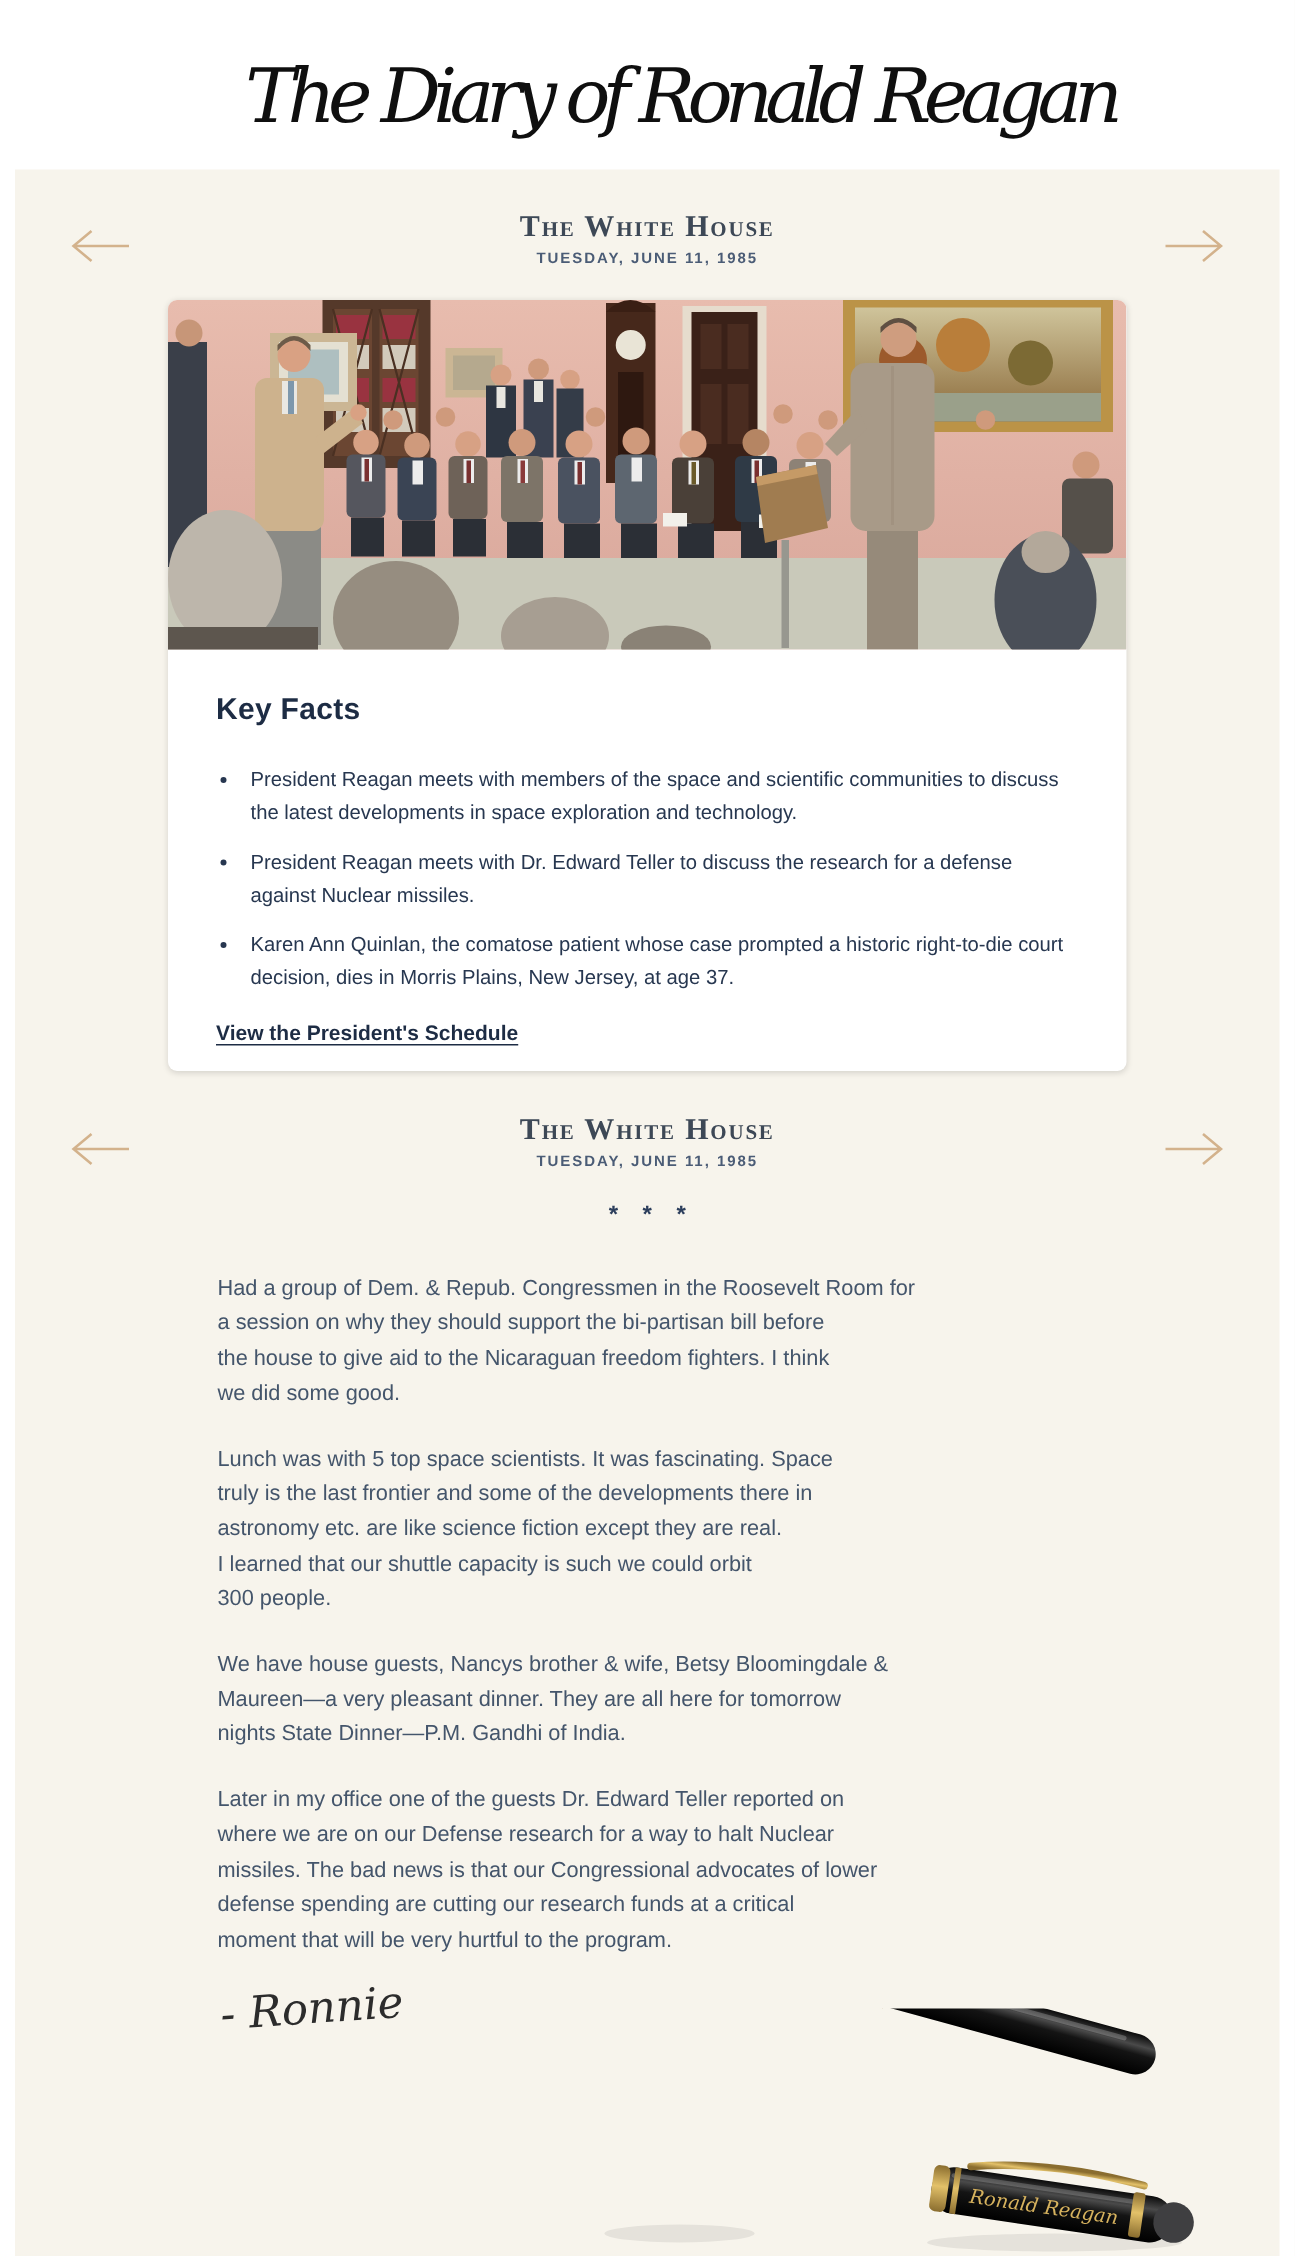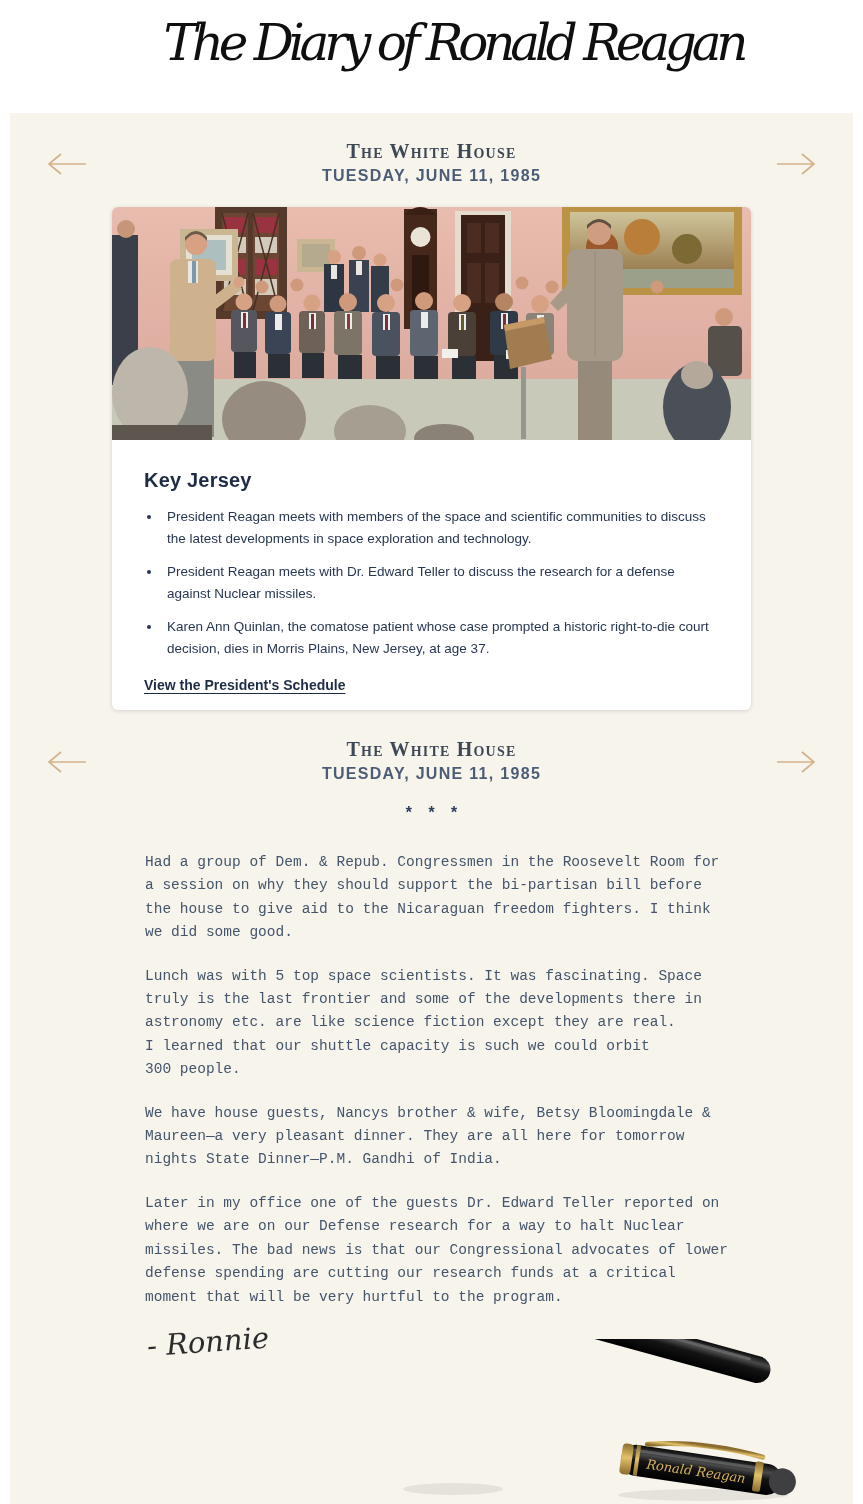--- a/index.html
+++ b/index.html
@@ -1,47 +1,47 @@
 <!DOCTYPE html>
 <html><head>
 <meta charset="utf-8">
 <style>
   html,body{margin:0;padding:0;background:#ffffff;}
   .page{position:relative;width:863px;height:1504px;margin:0 auto;background:#ffffff;
         font-family:"Liberation Sans",sans-serif;overflow:hidden;}
   
-  .masthead{height:113px;display:flex;align-items:flex-start;justify-content:center;background:#ffffff;padding-left:48px;}
+  .masthead{height:113px;display:flex;align-items:flex-end;justify-content:center;background:#ffffff;padding-left:48px;}
   .masthead svg{display:block;}
   
   .panel{position:absolute;left:10px;right:10px;top:113px;height:1486px;background:#f7f4ec;
          box-sizing:border-box;padding-top:27px;overflow:hidden;}
   
   .entry-header{position:relative;text-align:center;}
   .eh-title{font-family:"Liberation Serif",serif;font-variant:small-caps;font-weight:600;
             font-size:20px;line-height:23px;letter-spacing:1.2px;color:#3d4856;}
-  .eh-date{margin-top:4px;font-size:16px;font-weight:700;letter-spacing:1.3px;color:#4b5c76;
+  .eh-date{margin-top:4px;font-size:10px;font-weight:700;letter-spacing:1.3px;color:#4b5c76;
            text-transform:uppercase;}
   .nav-arrow{position:absolute;top:8px;background:none;border:none;padding:4px;cursor:pointer;}
   .nav-arrow.prev{left:30px;}
   .nav-arrow.next{right:30px;}
   
   .card{width:639px;margin:22px auto 0;background:#ffffff;border-radius:6px;
         box-shadow:0 1px 4px rgba(0,0,0,.14);overflow:hidden;}
   .card-photo{display:block;width:639px;height:233px;}
   .card-body{padding:28px 32px 16px;}
   .kf-heading{font-size:20px;font-weight:700;color:#1d2c44;line-height:24px;letter-spacing:.2px;}
-  .kf-list{margin:14px 0 0;padding:0 0 0 18px;}
+  .kf-list{margin:24px 0 0;padding:0 0 0 18px;}
   .kf-list li{margin:0 0 12px;padding-left:5px;font-size:13.5px;line-height:21.5px;color:#273750;}
   .kf-link{display:inline-block;margin-top:6px;font-size:14px;font-weight:700;color:#1d2c44;
            text-decoration:underline;text-underline-offset:3px;text-align:right;}
   
   .divider{margin-top:22px;text-align:center;font-family:"Liberation Mono",monospace;
            font-size:16px;font-weight:700;color:#2c3e5c;letter-spacing:13px;padding-left:13px;}
   .diary{margin:28px 0 0 135px;width:630px;}
-  .diary p{margin:0 0 20px;white-space:pre-line;font-family:Liberation Mono, monospace;
+  .diary p{margin:0 0 20px;white-space:pre-line;font-family:Liberation Sans, sans-serif;
            font-size:14.5px;line-height:23.4px;color:#44556b;}
   .signature{margin:18px 0 0 137px;font-family:"DejaVu Serif",serif;font-style:italic;
              font-size:29px;color:#2c2c2c;transform:rotate(-4deg);transform-origin:left center;
              width:200px;}
   
   .pen-wrap{position:absolute;left:383px;top:1339px;width:480px;height:165px;z-index:5;}
   .entry-header-block{margin-top:28px;}
 </style>
 </head>
 <body>
@@ -268,21 +268,21 @@
           <ellipse cx="38" cy="186" rx="38" ry="46" fill="#bdb6ab"></ellipse>
           <rect x="-10" y="218" width="110" height="20" fill="#5d564e"></rect>
           <ellipse cx="152" cy="212" rx="42" ry="38" fill="#968d80"></ellipse>
           <ellipse cx="258" cy="224" rx="36" ry="26" fill="#a79e92"></ellipse>
           <ellipse cx="332" cy="231" rx="30" ry="14" fill="#8a8276"></ellipse>
           <ellipse cx="585" cy="200" rx="34" ry="44" fill="#4a4f58"></ellipse>
           <ellipse cx="585" cy="168" rx="16" ry="14" fill="#b3a89a"></ellipse>
         </g>
       </svg>
       <div class="card-body">
-        <div class="kf-heading">Key Jersey</div>
+        <div class="kf-heading">Key Facts</div>
         <ul class="kf-list">
           <li>President Reagan meets with members of the space and scientific communities to discuss the latest developments in space exploration and technology.</li>
           <li>President Reagan meets with Dr. Edward Teller to discuss the research for a defense against Nuclear missiles.</li>
           <li>Karen Ann Quinlan, the comatose patient whose case prompted a historic right-to-die court decision, dies in Morris Plains, New Jersey, at age 37.</li>
         </ul>
         <a href="#" class="kf-link">View the President's Schedule</a>
       </div>
     </div>
 
     <div class="entry-header entry-header-block">

